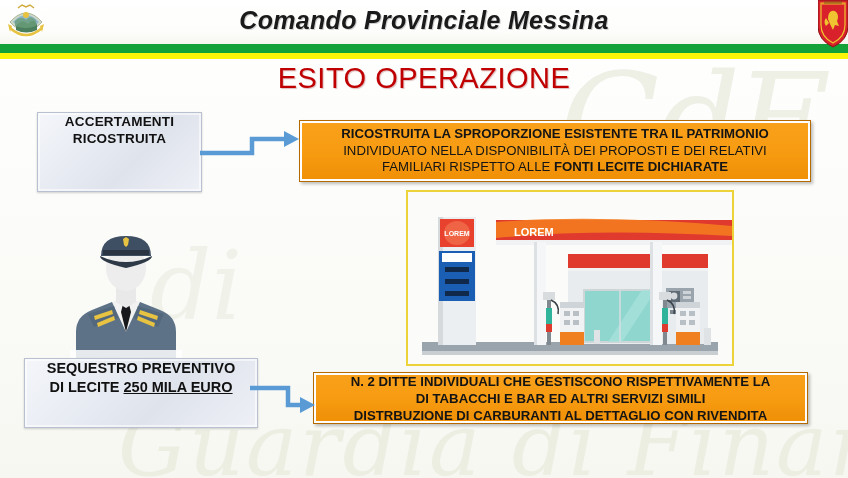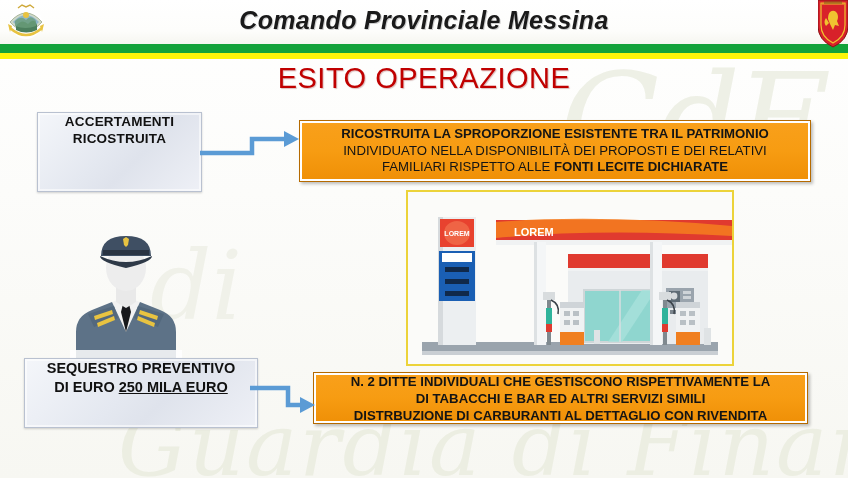--- a/index.html
+++ b/index.html
@@ -320,21 +320,21 @@
       <path d="M259 108 Q268 112 266 122" fill="none" stroke="#3b434a" stroke-width="1.6"></path>
 
       <rect x="186" y="138" width="6" height="14" fill="#dfe3e5"></rect>
       <rect x="296" y="136" width="7" height="17" fill="#dfe3e5"></rect>
     </svg>
   </div>
 
   <div class="greybox" id="box-sequestro">
     <div>
       <div>SEQUESTRO PREVENTIVO</div>
-      <div><span>DI EURO </span><span class="underline-val">250 MILA EURO</span></div>
+      <div><span>DI LECITE </span><span class="underline-val">250 MILA EURO</span></div>
     </div>
   </div>
 
   <svg class="arrow-svg" id="arrow-bottom" viewBox="0 0 100 40">
     <path d="M18 10 L56 10 L56 27 L70 27" fill="none" stroke="#5b9bd5" stroke-width="4.5" stroke-linejoin="miter"></path>
     <path d="M68 19 L83 27 L68 35 Z" fill="#5b9bd5"></path>
   </svg>
 
   <div class="orangebox" id="box-ditte">
     <div>N. 2 DITTE INDIVIDUALI CHE GESTISCONO RISPETTIVAMENTE LA</div>

